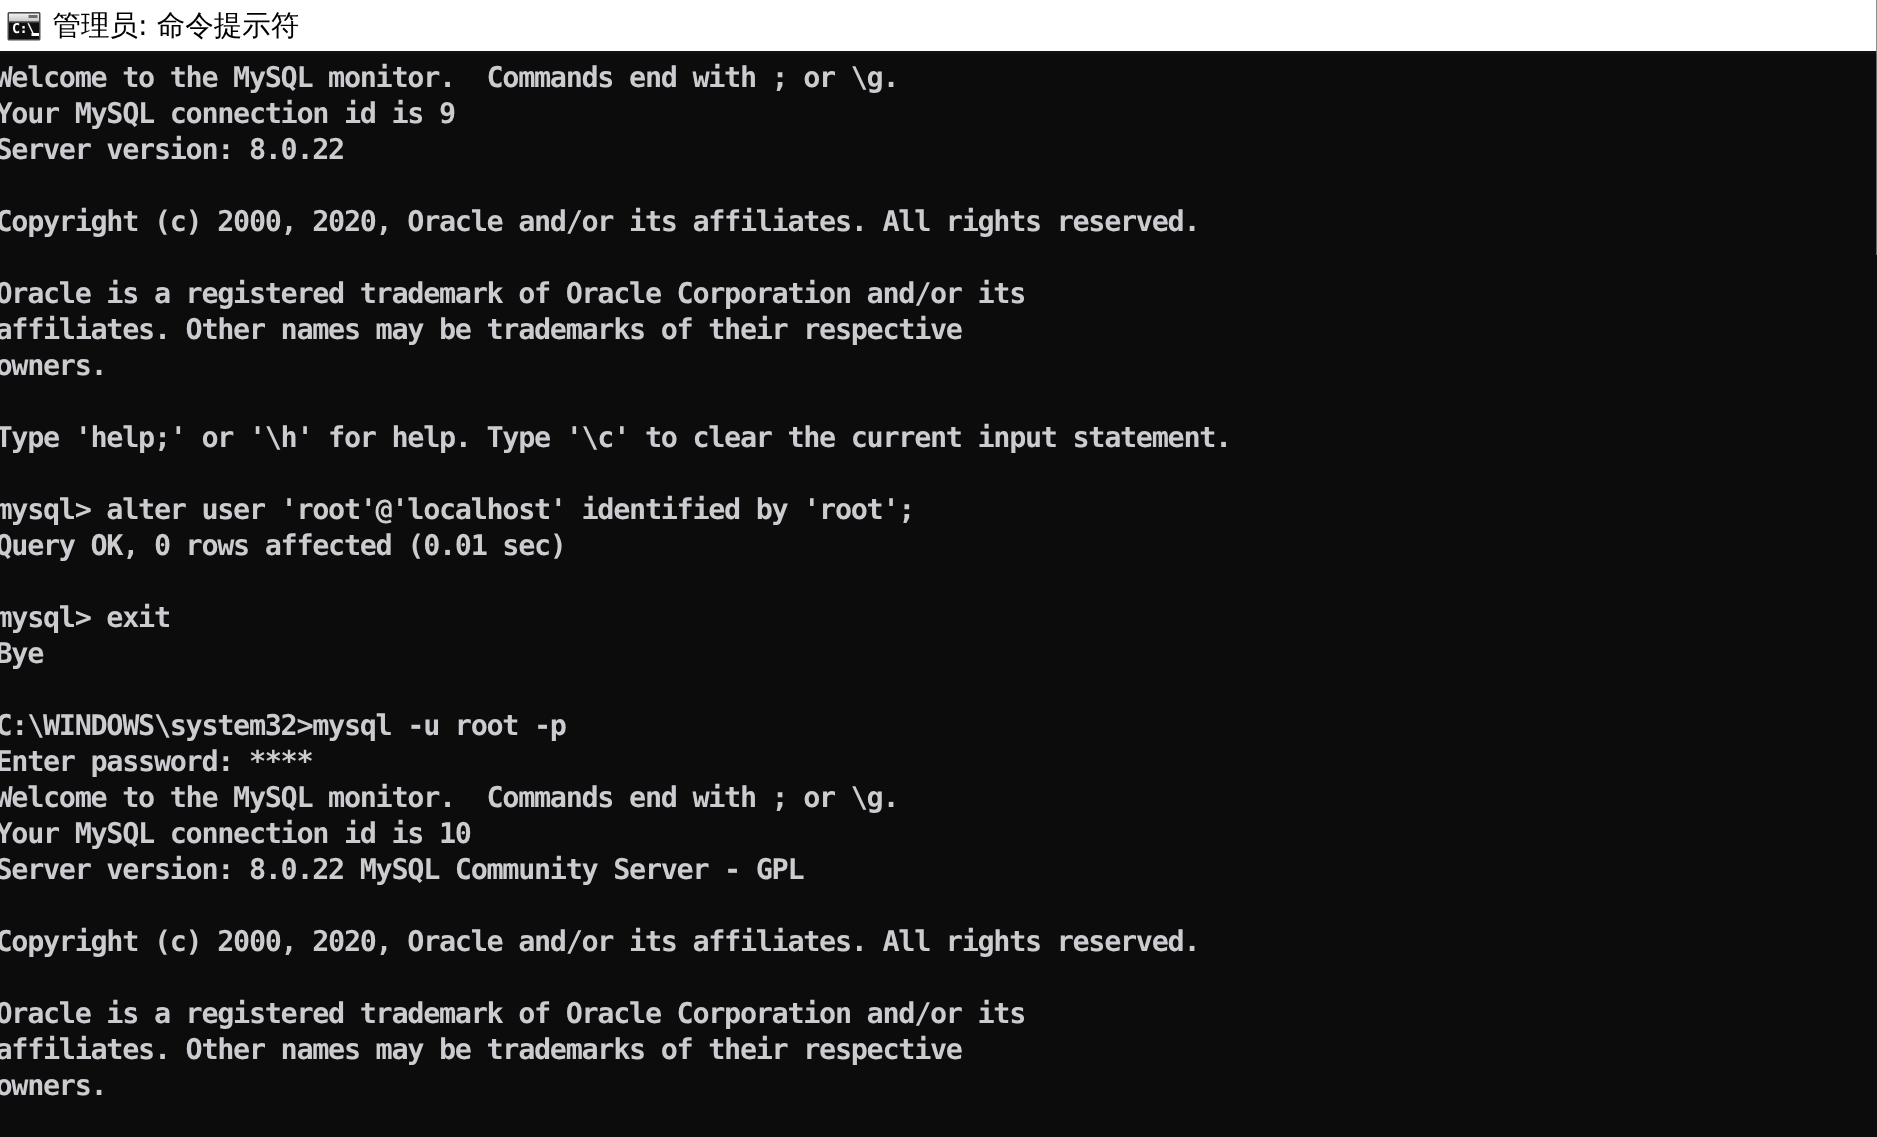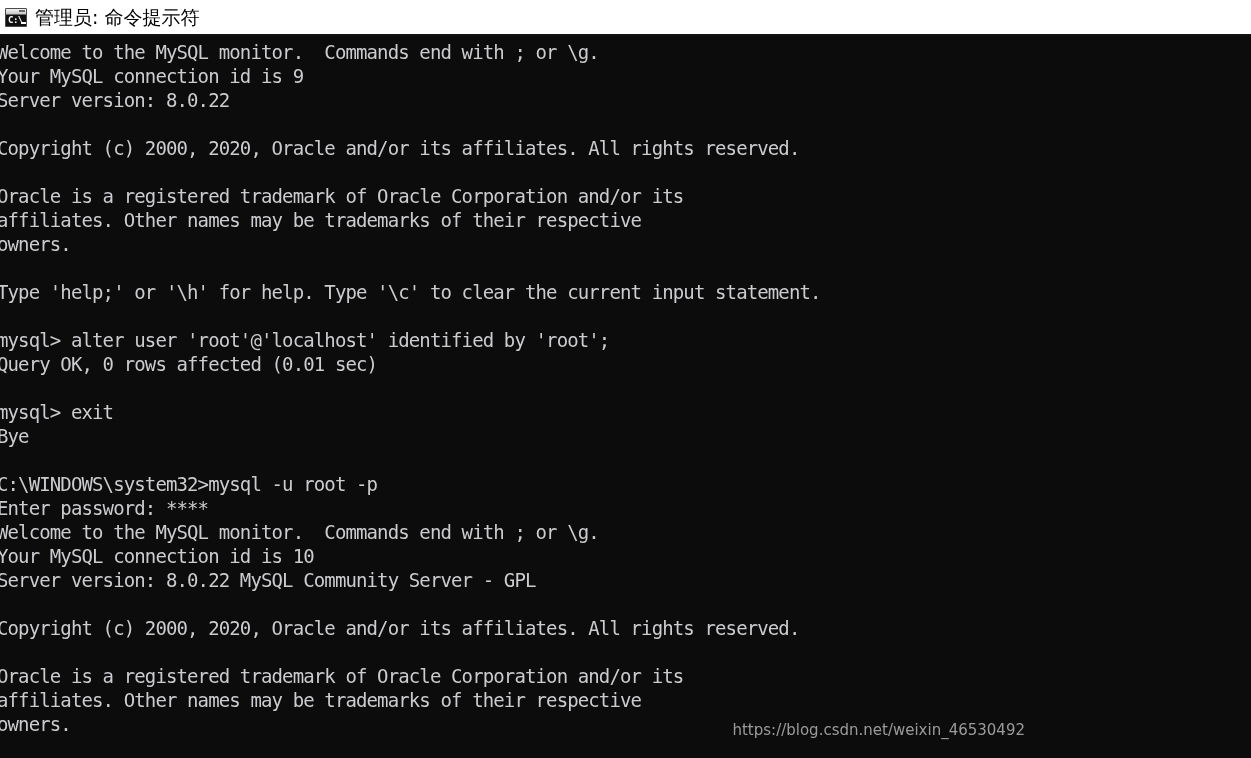--- a/index.html
+++ b/index.html
@@ -94,20 +94,21 @@
 
   
   #terminal {
     position: absolute;
     left: 0;
     top: 38px;
     width: 1033px;
     height: 720px;
     background: #0c0c0c;
     overflow: hidden;
+    font-weight: bold;
   }
 
   #console-text {
     position: absolute;
     left: -3px;
     top: 2px;
     margin: 0;
     padding: 0;
     color: #ccccd0;
     font-family: "DejaVu Sans Mono", "Liberation Mono", monospace;
@@ -167,16 +168,15 @@
 Enter password: ****
 Welcome to the MySQL monitor.  Commands end with ; or \g.
 Your MySQL connection id is 10
 Server version: 8.0.22 MySQL Community Server - GPL
 
 Copyright (c) 2000, 2020, Oracle and/or its affiliates. All rights reserved.
 
 Oracle is a registered trademark of Oracle Corporation and/or its
 affiliates. Other names may be trademarks of their respective
 owners.</pre>
-    <div id="watermark">https://blog.csdn.net/weixin_46530492</div>
   </div>
 
 </div>
 
 </body></html>

